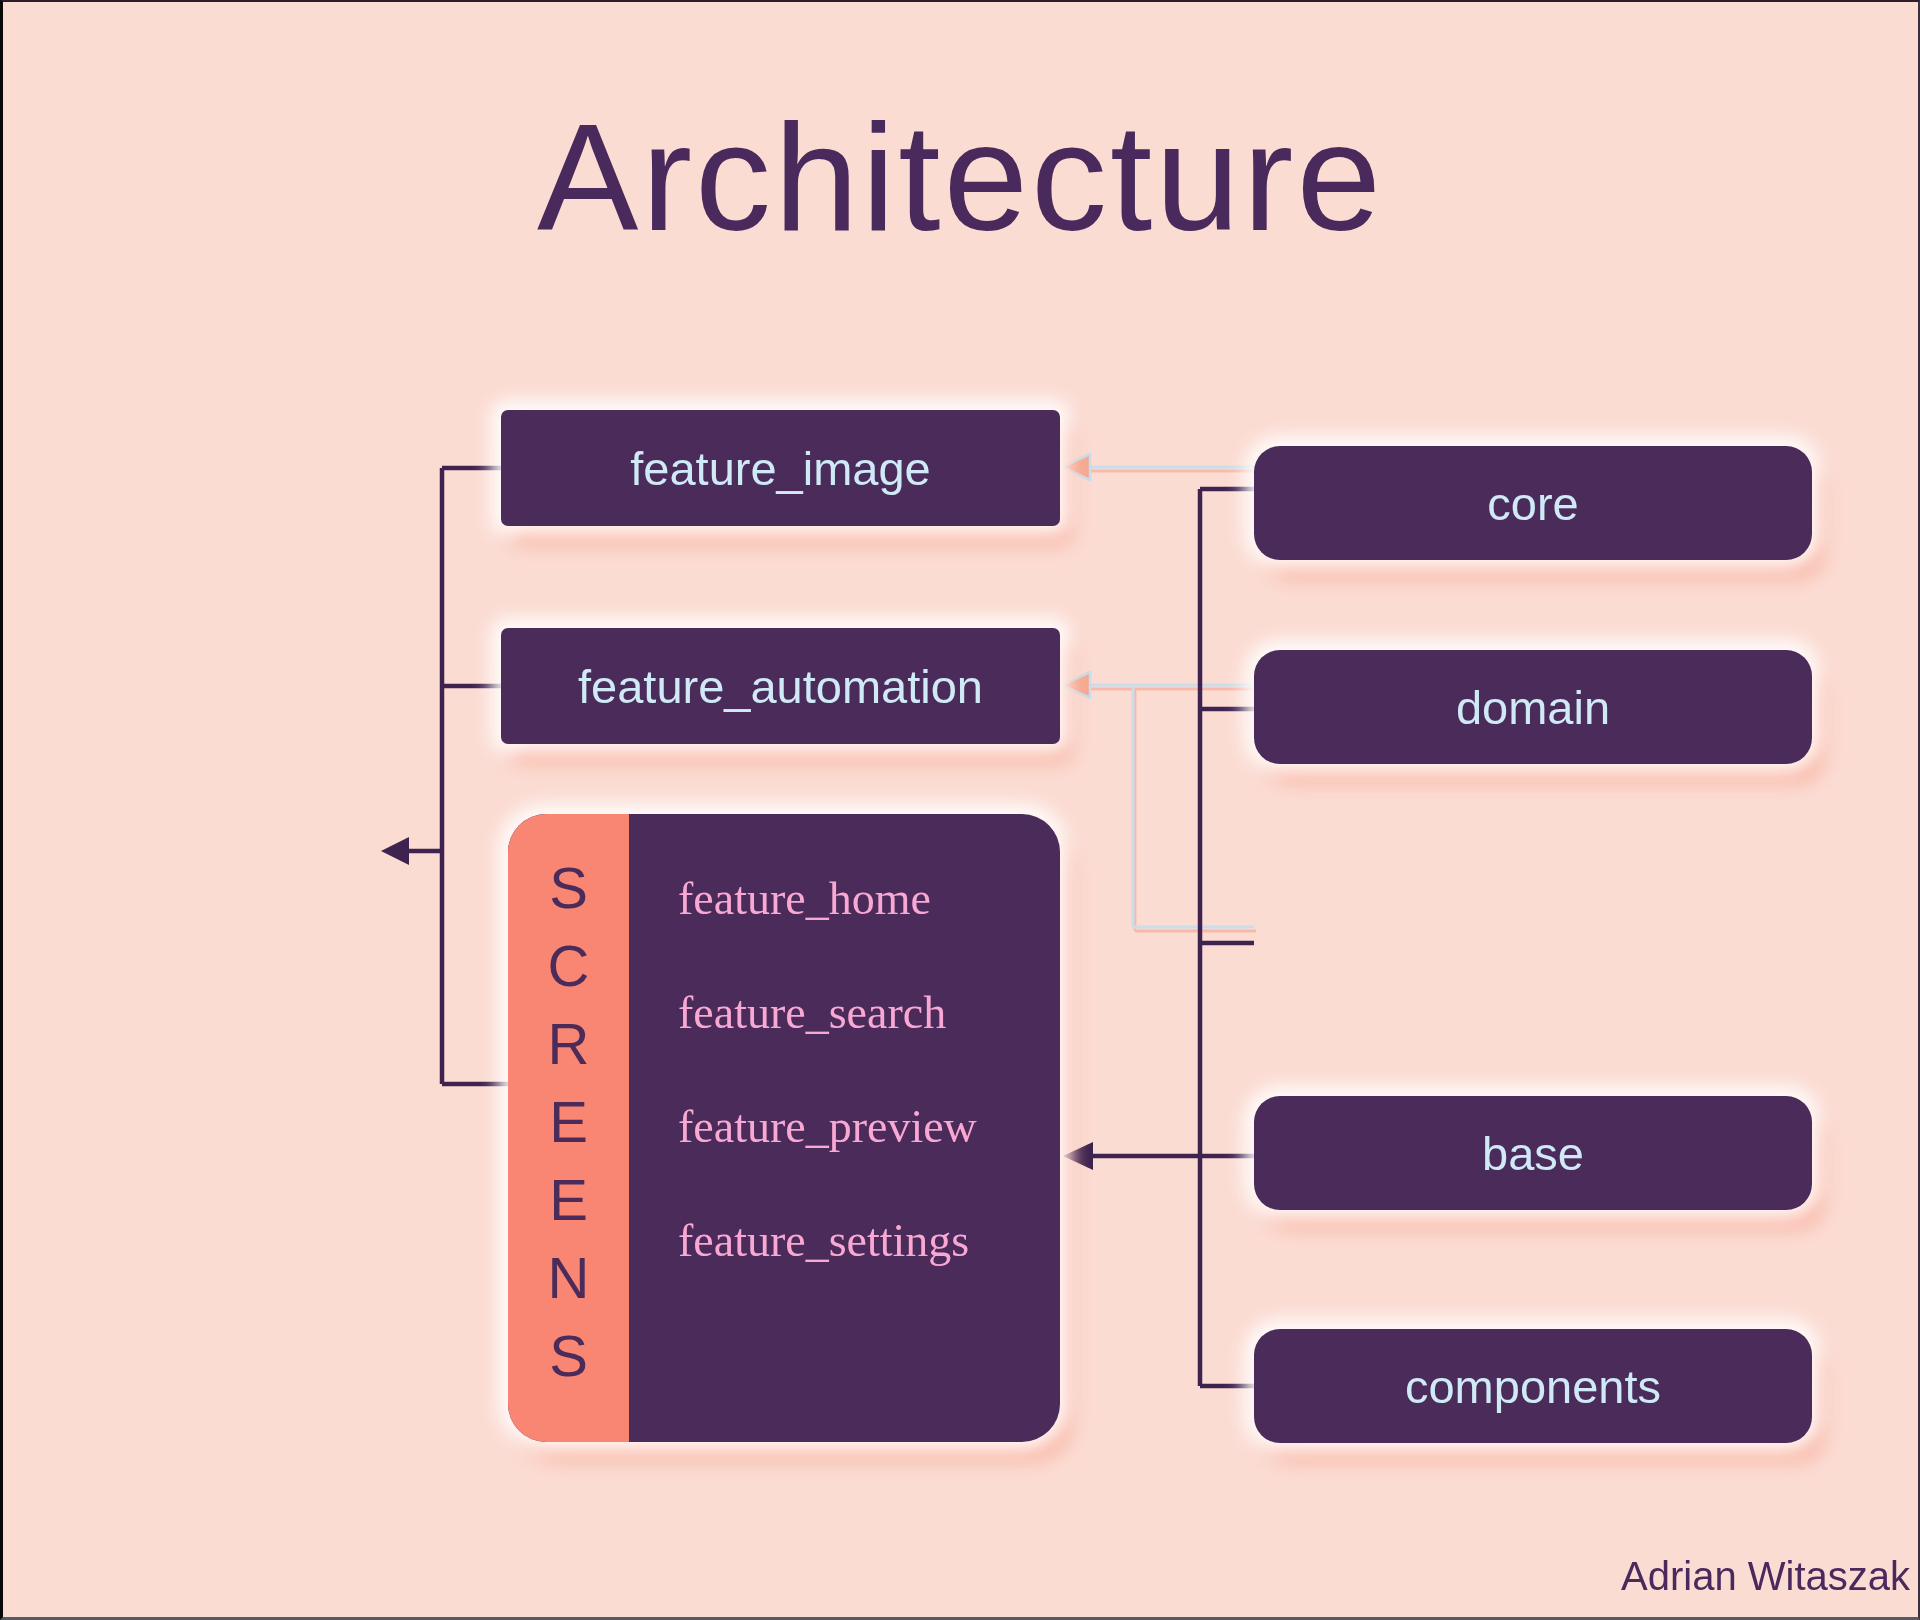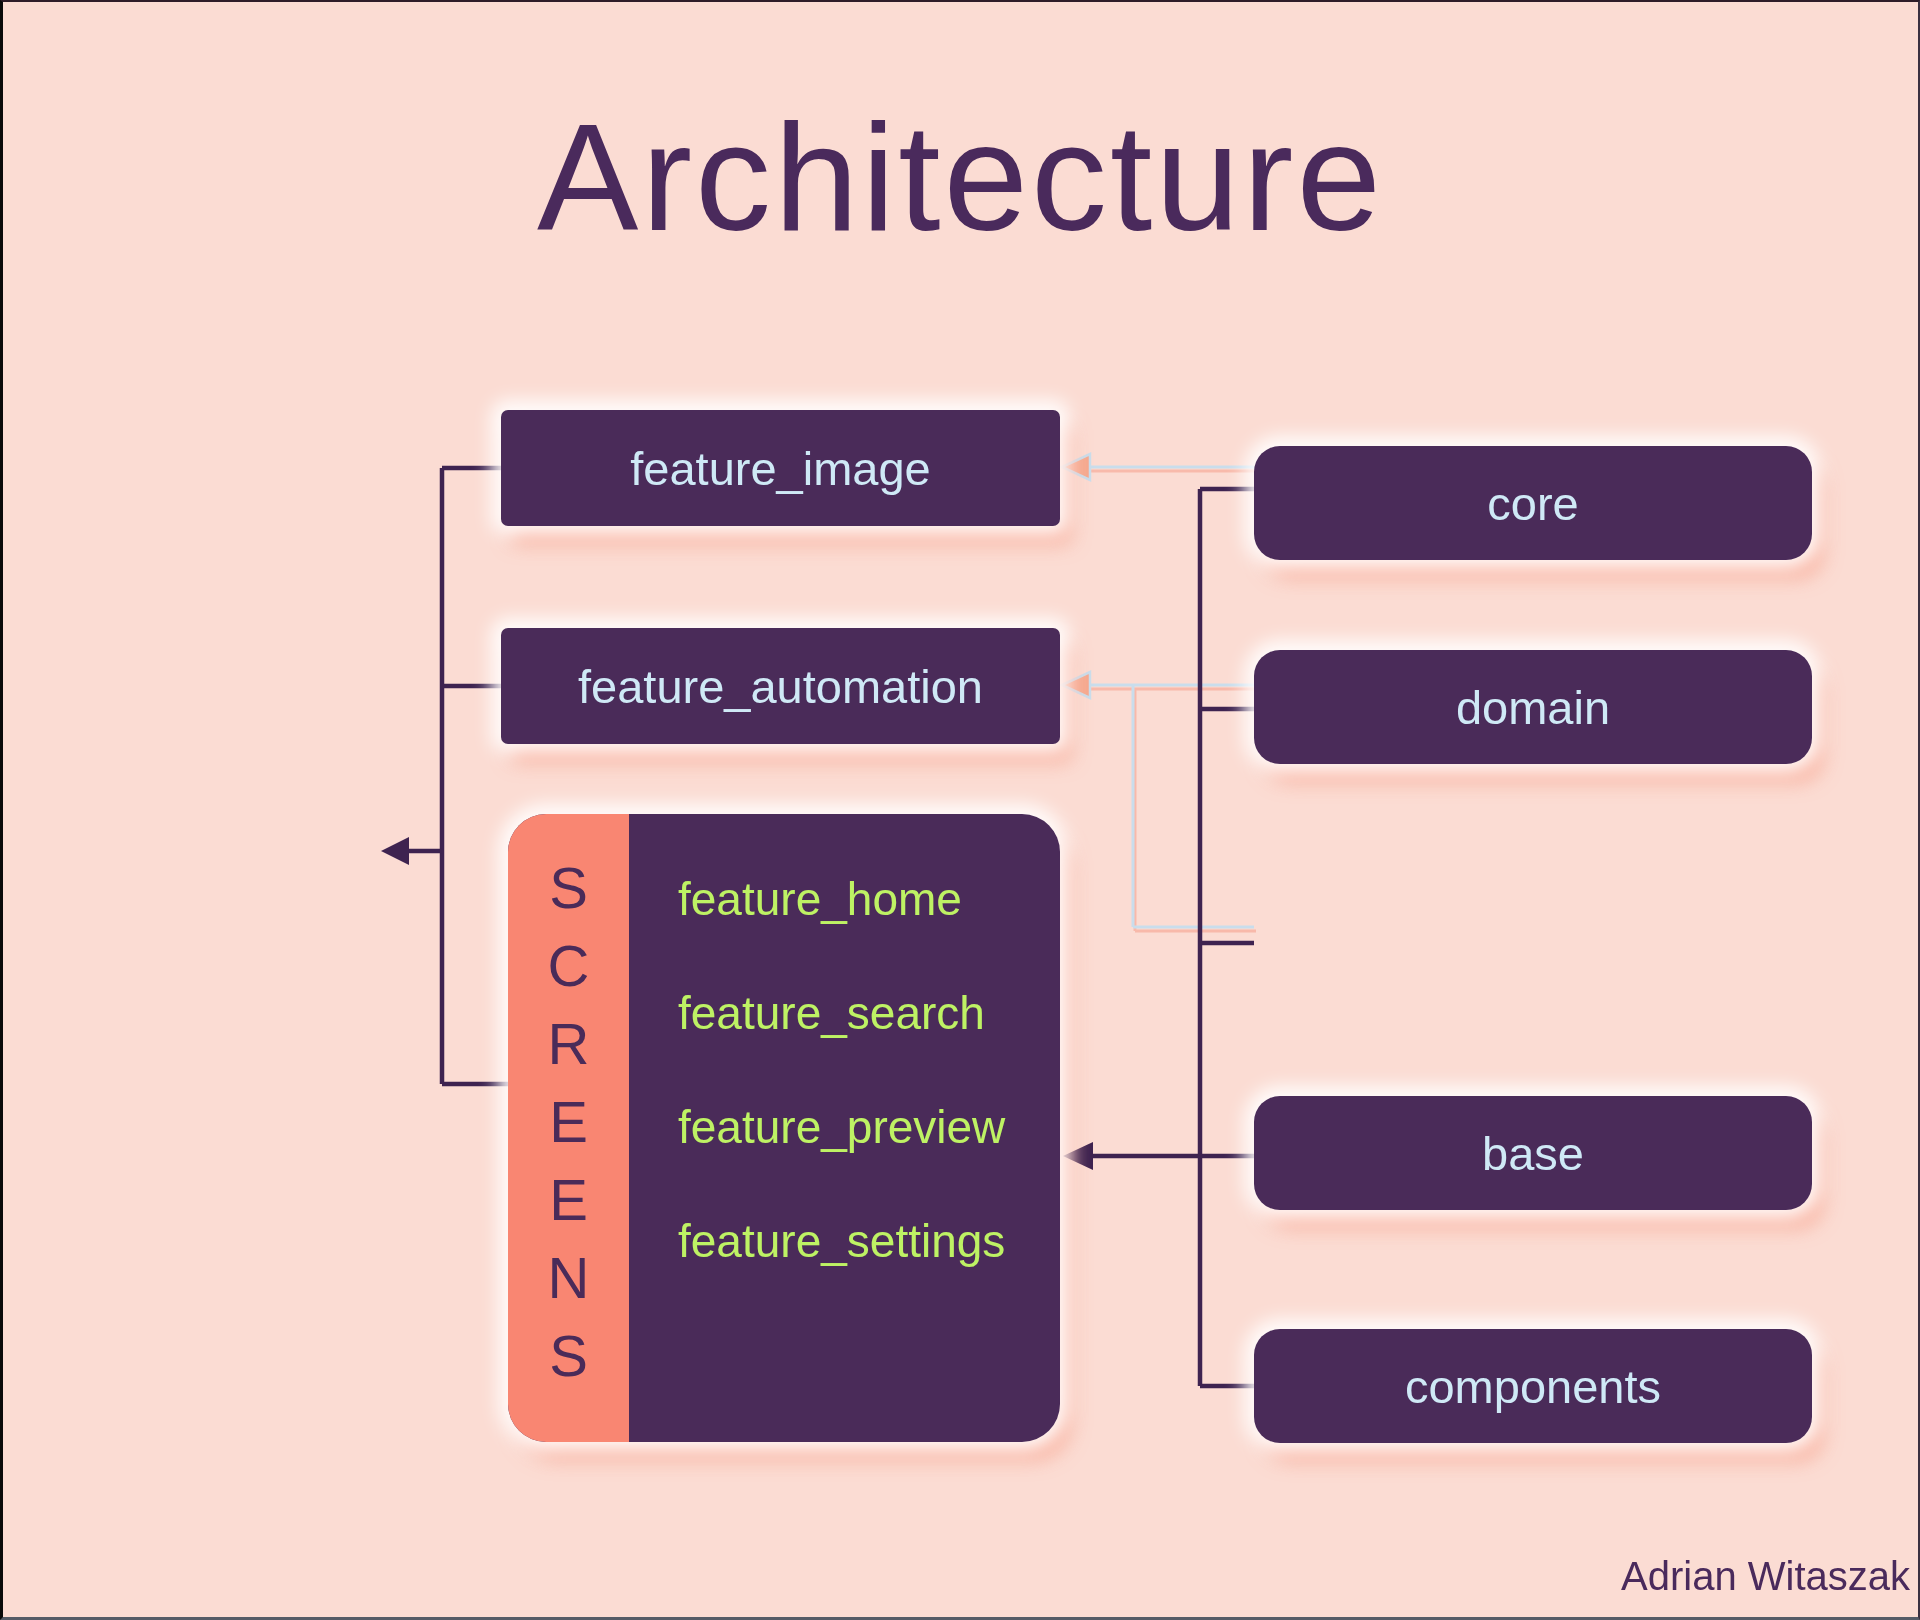--- a/index.html
+++ b/index.html
@@ -87,22 +87,23 @@
     color: #4A2B59;
   }
   .screens-rows {
     position: absolute;
     left: 170px; top: 28px; right: 10px;
   }
   .screens-row {
     height: 114px;
     line-height: 114px;
     font-size: 46px;
-    color: #bef264;
+    color: #f9a8d4;
     white-space: nowrap;
+    font-family: Liberation Serif, serif;
   }
   .signature {
     position: absolute;
     right: 8px; top: 1552px;
     font-size: 40px;
     color: #4A2A5C;
   }
 </style>
 </head>
 <body>

